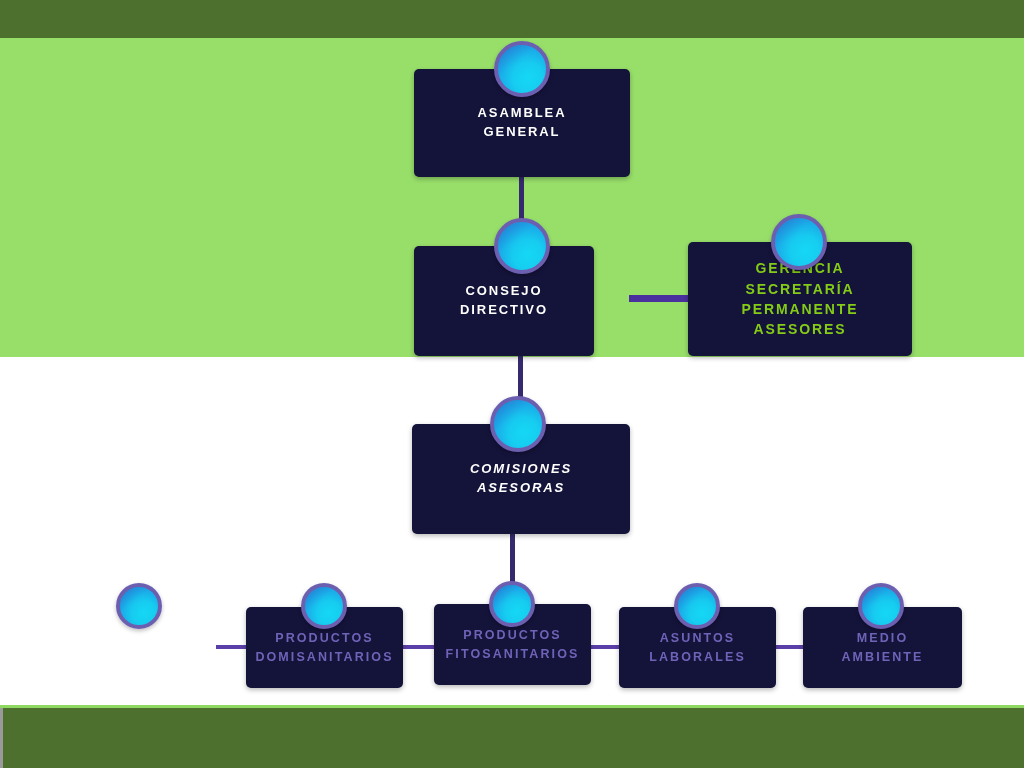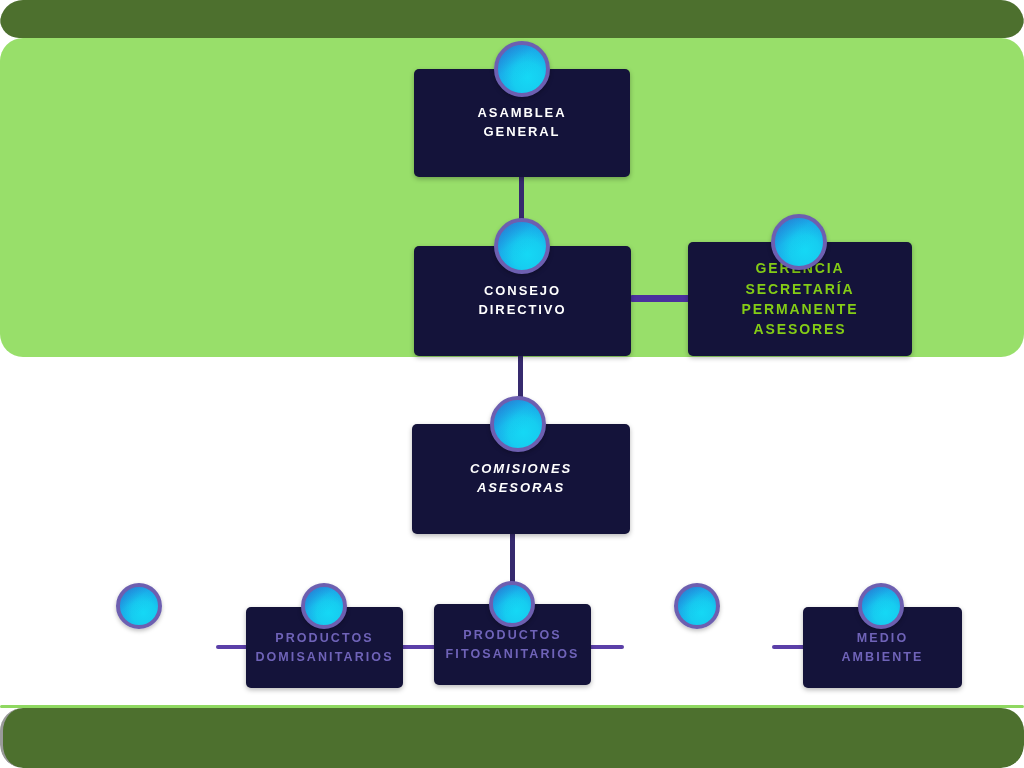--- a/index.html
+++ b/index.html
@@ -1,16 +1,16 @@
 <!DOCTYPE html>
 <html><head>
 <meta charset="utf-8">
 <title>Organigrama</title>
 <style>
-  * { margin:0; padding:0; box-sizing:border-box;border-radius:23px; }
+  * { margin:0; padding:0; box-sizing:border-box; }
   html, body {
     width:1024px; height:768px;
     font-family:"Liberation Sans", sans-serif;
     background:#ffffff;
     overflow:hidden;
   }
   #stage {
     position:relative;
     width:1024px; height:768px;
     background:#ffffff;
@@ -95,21 +95,21 @@
   <div class="conn conn-h-thin" style="left:400px; top:645px; width:36px;"></div>
   <div class="conn conn-h-thin" style="left:588px; top:645px; width:36px;"></div>
   <div class="conn conn-h-thin" style="left:772px; top:645px; width:36px;"></div>
 
   <div class="node level-a" style="left:414px; top:69px; width:216px; height:108px;">
     <span class="label">ASAMBLEA
 GENERAL</span>
   </div>
   <div class="bubble big" style="left:494px; top:41px;"></div>
 
-  <div class="node level-a" style="left:414px; top:246px; width:217px; height:110px;">
+  <div class="node level-a" style="left:414px; top:246px; width:180px; height:110px;">
     <span class="label">CONSEJO
 DIRECTIVO</span>
   </div>
   <div class="bubble big" style="left:494px; top:218px;"></div>
 
   <div class="node level-b" style="left:688px; top:242px; width:224px; height:114px;">
     <span class="label">GERENCIA
 SECRETARÍA PERMANENTE
 ASESORES</span>
   </div>
@@ -128,20 +128,24 @@
 DOMISANITARIOS</span>
   </div>
   <div class="bubble small" style="left:301px; top:583px;"></div>
 
   <div class="node leaf" style="left:434px; top:604px; width:157px; height:81px;">
     <span class="label">PRODUCTOS
 FITOSANITARIOS</span>
   </div>
   <div class="bubble small" style="left:489px; top:581px;"></div>
 
+  <div class="node leaf" style="left:619px; top:607px; width:157px; height:81px;">
+    <span class="label">ASUNTOS
+LABORALES</span>
+  </div>
   <div class="bubble small" style="left:674px; top:583px;"></div>
 
   <div class="node leaf" style="left:803px; top:607px; width:159px; height:81px;">
     <span class="label">MEDIO
 AMBIENTE</span>
   </div>
   <div class="bubble small" style="left:858px; top:583px;"></div>
 
 </div>
 

